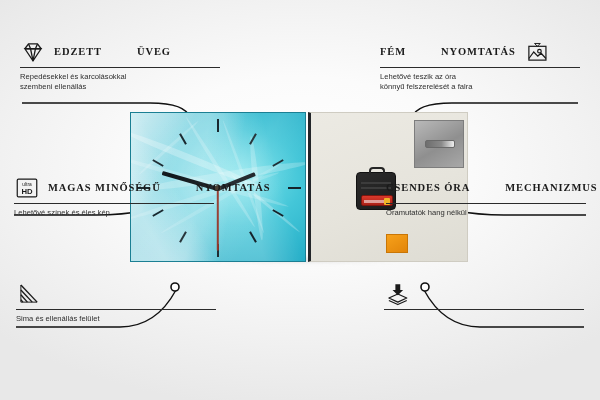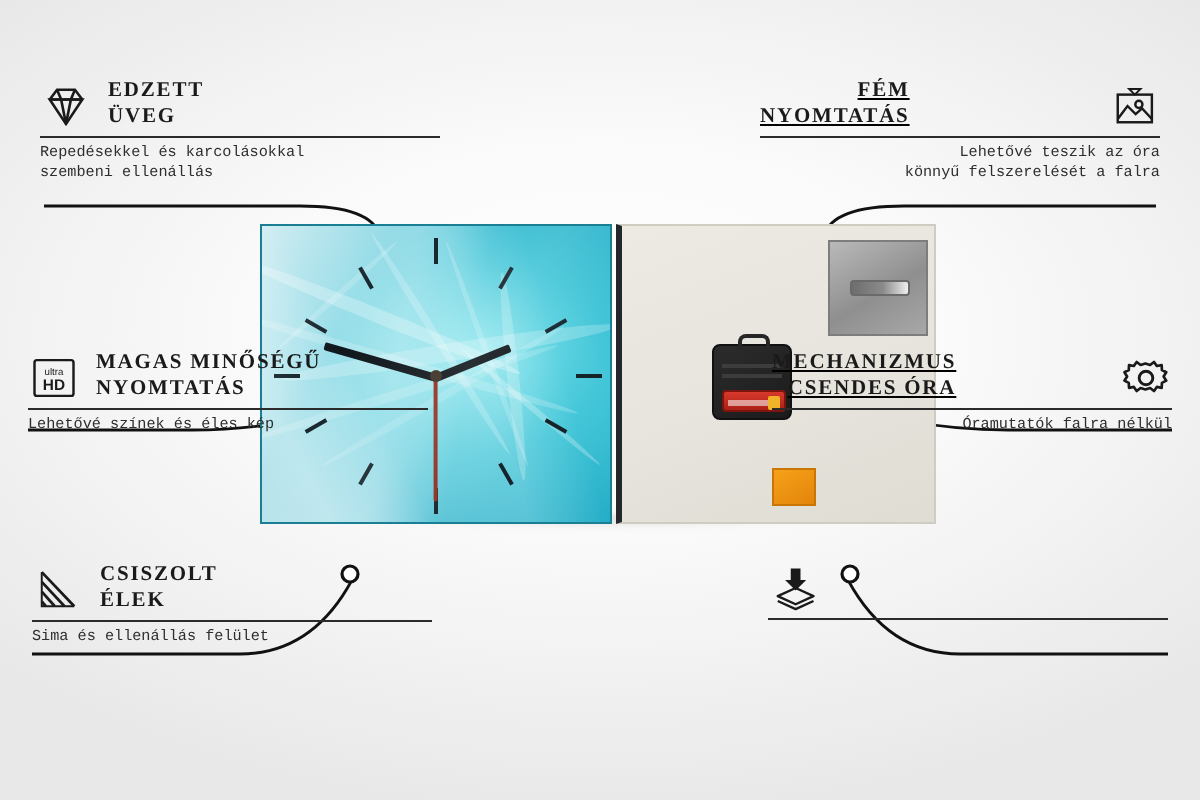--- a/index.html
+++ b/index.html
@@ -78,34 +78,34 @@
   .battery-plus { position:absolute; right:2px; top:2px; width:6px; height:7px; background:#f0b429; border-radius:1px; }
   .foam-pad {
     position:absolute; left:256px; top:122px; width:22px; height:19px;
     background:linear-gradient(150deg,#f7a11a,#e2850a); border:1px solid #c97606;
   }
 
   
   .callout { position:absolute; width:200px; }
   .callout .head { display:flex; align-items:center; gap:8px; }
   .callout.left .head { justify-content:flex-start; }
-  .callout.right .head { justify-content:space-between;text-decoration:underline; }
-  .title-block { display:flex; flex-direction:column; }
+  .callout.right .head { justify-content:flex-start; }
+  .title-block { display:flex; flex-direction:row;gap:35px; }
   .callout.right .title-block { align-items:flex-end; }
   .title-line {
     font-family:"Liberation Serif", serif;
     font-weight:700; font-size:10.5px; letter-spacing:.9px;
     color:#1a1a1a; line-height:12.5px; white-space:nowrap;
   }
   .rule { height:1px; background:#2b2b2b; margin:3px 0 4px; }
   .desc {
-    font-family:Liberation Mono, monospace;
+    font-family:Liberation Sans, sans-serif;
     font-size:7.6px; line-height:9.6px; color:#2e2e2e; white-space:pre-line;
   }
-  .callout.right .desc { text-align:right; }
+  .callout.right .desc { }
   .ico { width:26px; height:24px; flex:0 0 26px; color:#1a1a1a; }
   .ico svg { display:block; width:100%; height:100%; }
 
   svg.links { position:absolute; inset:0; width:600px; height:400px; pointer-events:none; }
 </style>
 </head>
 <body>
 
 <div id="stage">
 
@@ -225,24 +225,20 @@
     <div class="head">
       <div class="ico">
         <svg viewBox="0 0 32 28" fill="none" stroke="currentColor" stroke-width="1.7">
           <path d="M6 3 L26 24"></path>
           <path d="M6 9 L20 24"></path>
           <path d="M6 15 L14 24"></path>
           <path d="M6 21 L8.5 24"></path>
           <path d="M6 3 L6 24 L26 24" stroke-width="1.2"></path>
         </svg>
       </div>
-      <div class="title-block">
-        <span class="title-line">CSISZOLT</span>
-        <span class="title-line">ÉLEK</span>
-      </div>
     </div>
     <div class="rule"></div>
     <div class="desc">Sima és ellenállás felület</div>
   </div>
 
   <div class="callout right" style="left:380px; top:40px;">
     <div class="head">
       <div class="title-block">
         <span class="title-line">FÉM</span>
         <span class="title-line">NYOMTATÁS</span>
@@ -257,32 +253,32 @@
       </div>
     </div>
     <div class="rule"></div>
     <div class="desc">Lehetővé teszik az óra
 könnyű felszerelését a falra</div>
   </div>
 
   <div class="callout right" style="left:386px; top:176px;">
     <div class="head">
       <div class="title-block">
+        <span class="title-line">CSENDES ÓRA</span>
         <span class="title-line">MECHANIZMUS</span>
-        <span class="title-line">CSENDES ÓRA</span>
       </div>
       <div class="ico">
         <svg viewBox="0 0 32 28" fill="none" stroke="currentColor" stroke-width="1.8" stroke-linejoin="round">
           <path d="M16 4.5 l3.2 1 2.6-2 1.9 2.7 3.2-.6 .2 3.3 2.9 1.5 -1.8 2.8 1.8 2.8 -2.9 1.5 -.2 3.3 -3.2-.6 -1.9 2.7 -2.6-2 -3.2 1 -3.2-1 -2.6 2 -1.9-2.7 -3.2 .6 -.2-3.3 -2.9-1.5 1.8-2.8 -1.8-2.8 2.9-1.5 .2-3.3 3.2 .6 1.9-2.7 2.6 2 Z" transform="translate(-0.5,0) scale(0.92) translate(1.5,1)"></path>
           <circle cx="16" cy="14" r="4.2"></circle>
         </svg>
       </div>
     </div>
     <div class="rule"></div>
-    <div class="desc">Óramutatók falra nélkül</div>
+    <div class="desc">Óramutatók hang nélkül</div>
   </div>
 
   <div class="callout right" style="left:384px; top:282px;">
     <div class="head">
       <div class="ico">
         <svg viewBox="0 0 32 28" fill="none" stroke="currentColor" stroke-width="1.5" stroke-linejoin="round">
           <path d="M14 2 L20 2 L20 9 L23.5 9 L17 15.5 L10.5 9 L14 9 Z" fill="currentColor" stroke="none"></path>
           <path d="M17 14 L28 19 L17 24 L6 19 Z"></path>
           <path d="M6 22 L17 27 L28 22"></path>
         </svg>

